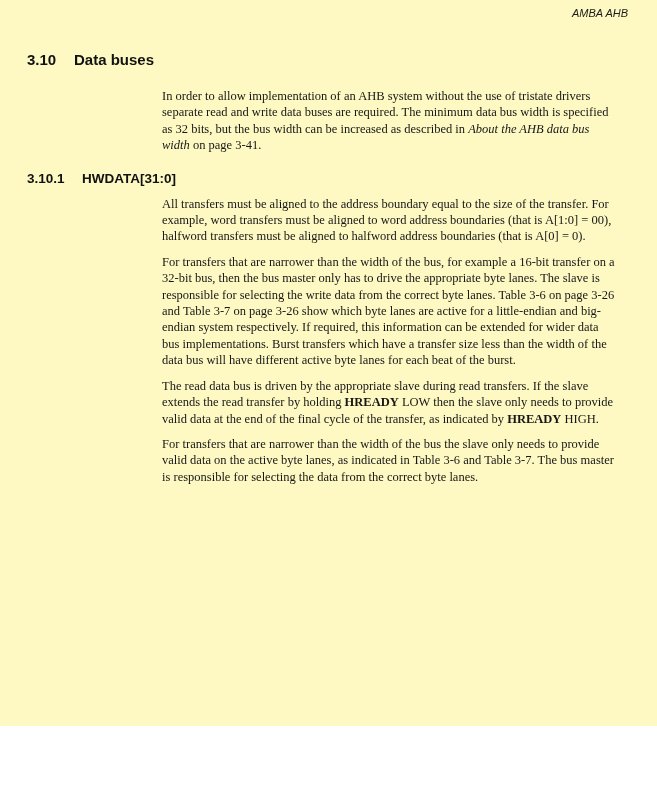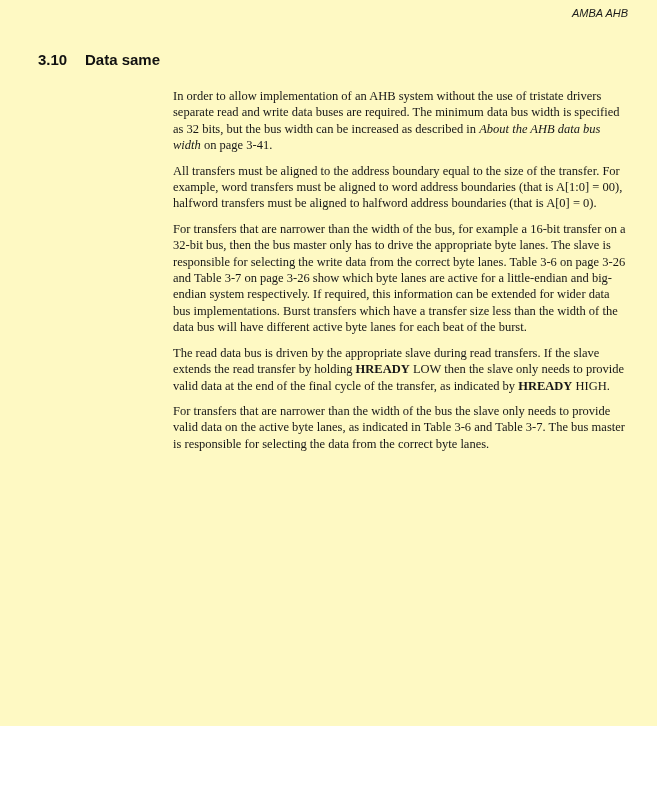--- a/index.html
+++ b/index.html
@@ -20,21 +20,21 @@
     position: absolute;
     top: 7px;
     right: 29px;
     font-family: "Liberation Sans", sans-serif;
     font-style: italic;
     font-size: 11px;
     color: #1c1c1c;
   }
   .content {
     position: absolute;
-    left: 38px;
+    left: 27px;
     top: 52px;
     width: 590px;
   }
   .h-section {
     font-family: "Liberation Sans", sans-serif;
     font-weight: bold;
     font-size: 15px;
     line-height: 16px;
     color: #111;
     margin: 0 0 20px 0;
@@ -85,25 +85,29 @@
 <body>
 
 <div class="page">
 
   <div class="running-header">AMBA AHB</div>
 
   <div class="content">
 
     <div class="h-section">
       <span class="h-num">3.10</span>
-      <span class="h-title">Data same</span>
+      <span class="h-title">Data buses</span>
     </div>
 
     <p class="para"><span>In order to allow implementation of an AHB system without the use of tristate drivers separate read and write data buses are required. The minimum data bus width is specified as 32 bits, but the bus width can be increased as described in </span><span style="font-style: italic;">About the AHB data bus width</span><span> on page 3-41.</span></p>
 
+    <div class="h-sub">
+      <span class="h-num">3.10.1</span>
+      <span class="h-title">HWDATA[31:0]</span>
+    </div>
 
     <p class="para"><span>All transfers must be aligned to the address boundary equal to the size of the transfer. For example, word transfers must be aligned to word address boundaries (that is A[1:0] = 00), halfword transfers must be aligned to halfword address boundaries (that is A[0] = 0).</span></p>
     <p class="para"><span>For transfers that are narrower than the width of the bus, for example a 16-bit transfer on a 32-bit bus, then the bus master only has to drive the appropriate byte lanes. The slave is responsible for selecting the write data from the correct byte lanes. Table 3-6 on page 3-26 and Table 3-7 on page 3-26 show which byte lanes are active for a little-endian and big-endian system respectively. If required, this information can be extended for wider data bus implementations. Burst transfers which have a transfer size less than the width of the data bus will have different active byte lanes for each beat of the burst.</span></p>
 
 
     <p class="para"><span>The read data bus is driven by the appropriate slave during read transfers. If the slave extends the read transfer by holding </span><span style="font-weight: bold;">HREADY</span><span> LOW then the slave only needs to provide valid data at the end of the final cycle of the transfer, as indicated by </span><span style="font-weight: bold;">HREADY</span><span> HIGH.</span></p>
     <p class="para"><span>For transfers that are narrower than the width of the bus the slave only needs to provide valid data on the active byte lanes, as indicated in Table 3-6 and Table 3-7. The bus master is responsible for selecting the data from the correct byte lanes.</span></p>
 
   </div>
 

